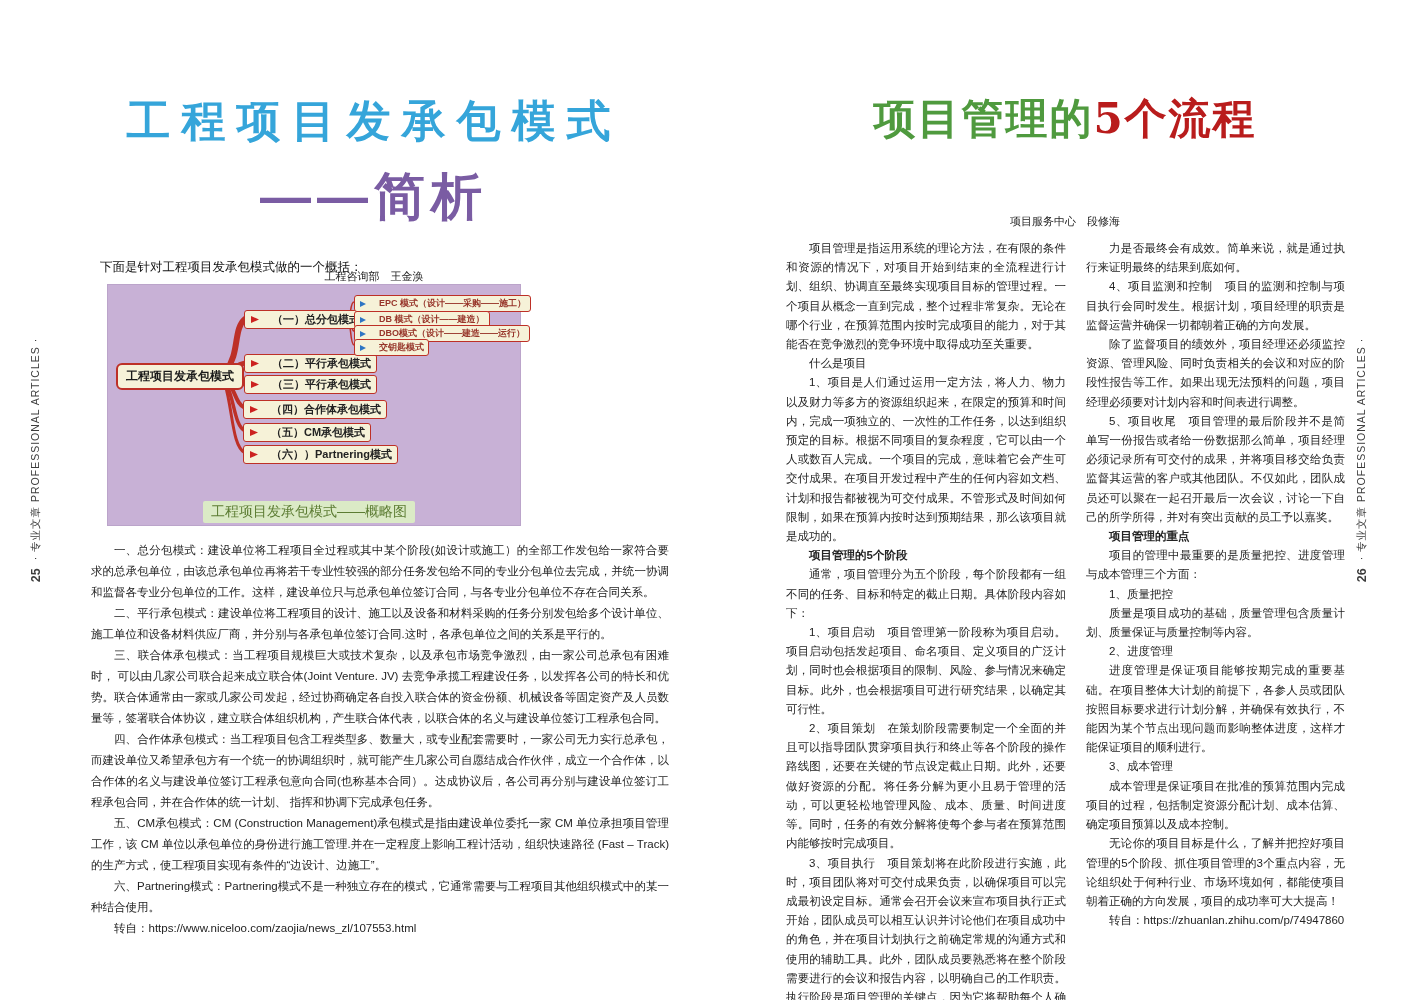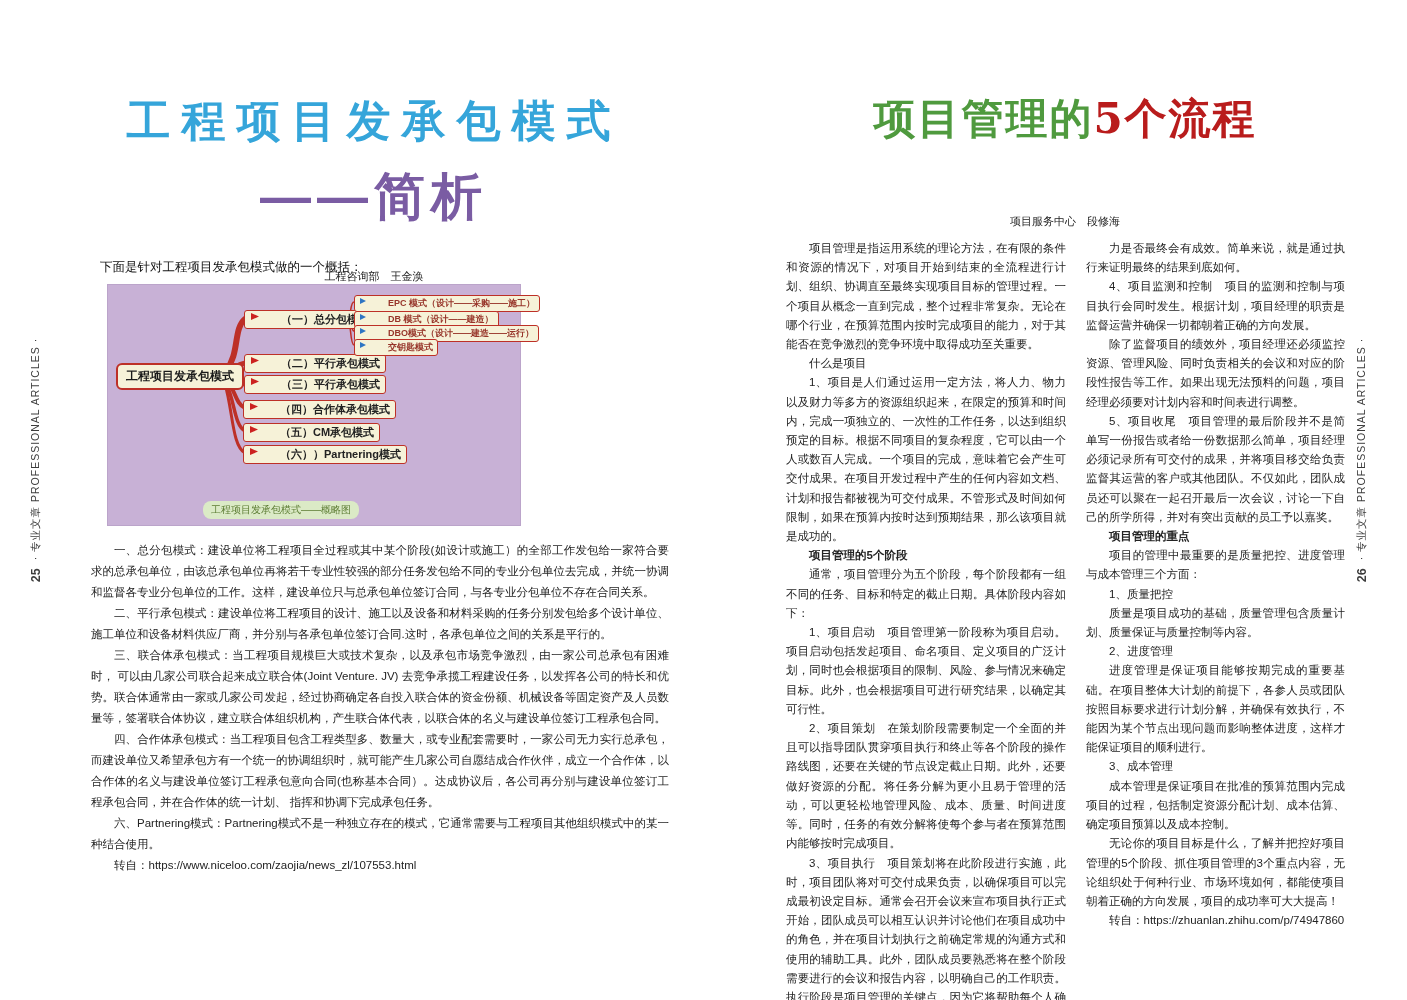--- a/index.html
+++ b/index.html
@@ -19,29 +19,29 @@
   .lp-subtitle { position:absolute; left:85px; top:163px; width:578px; text-align:center;
                  font-weight:bold; font-size:51px; letter-spacing:6px; }
   .lp-author { position:absolute; left:85px; top:233px; width:578px; text-align:center;
                font-size:11px; color:#222;margin-top:36px; }
   .lp-intro { position:absolute; left:100px; top:259px; width:560px; font-size:12.5px; color:#111; }
 
   
   .diagram { position:absolute; left:107px; top:284px; width:414px; height:242px;
              background:#c8b1d6; border:1px solid #bba4ca; }
   .diagram svg.links { position:absolute; left:0; top:0; width:414px; height:242px; }
-  .dnode { position:absolute; display:inline-flex; gap:21px;
+  .dnode { position:absolute; display:inline-flex; align-items:center; gap:12px;
            background:#f6f2d8; border:1px solid #bd3027; border-radius:3px;
            padding:1px 5px; white-space:nowrap; }
   .dnode.root { border-width:2px; border-radius:6px; padding:3px 8px;
                 font-size:12px; font-weight:bold; color:#1a1a1a; }
   .dnode.main { font-size:11px; font-weight:bold; color:#222; }
   .dnode.sub  { font-size:9px; font-weight:bold; color:#97352a; padding:1px 4px; }
   .dcaption { position:absolute; left:95px; top:216px; background:#dbeac6; color:#5c7c33;
-              font-size:10px; padding:2px 8px; border-radius:8px; white-space:nowrap; }
+              font-size:14px; padding:2px 8px; border-radius:2px; white-space:nowrap; }
 
   
   .lp-body { position:absolute; left:85px; top:540px; width:578px; font-size:11.5px;
              line-height:21px; color:#232323; text-align:justify;margin-left:6px; }
   .lp-body p { text-indent:2em; }
 
   
   .rp-title { position:absolute; left:786px; top:88px; width:558px; text-align:center;
               font-weight:bold; font-size:42px; letter-spacing:2px; line-height:62px;
               font-family:"DejaVu Serif","Liberation Serif",serif; }
@@ -157,20 +157,21 @@
     </div>
 
     <div class="dcaption">工程项目发承包模式——概略图</div>
   </div>
 
   <div class="lp-body">
     <p>一、总分包模式：建设单位将工程项目全过程或其中某个阶段(如设计或施工）的全部工作发包给一家符合要求的总承包单位，由该总承包单位再将若干专业性较强的部分任务发包给不同的专业分包单位去完成，并统一协调和监督各专业分包单位的工作。这样，建设单位只与总承包单位签订合同，与各专业分包单位不存在合同关系。</p>
     <p>二、平行承包模式：建设单位将工程项目的设计、施工以及设备和材料采购的任务分别发包给多个设计单位、施工单位和设备材料供应厂商，并分别与各承包单位签订合同.这时，各承包单位之间的关系是平行的。</p>
     <p>三、联合体承包模式：当工程项目规模巨大或技术复杂，以及承包市场竞争激烈，由一家公司总承包有困难时， 可以由几家公司联合起来成立联合体(Joint Venture. JV) 去竞争承揽工程建设任务，以发挥各公司的特长和优势。联合体通常由一家或几家公司发起，经过协商确定各自投入联合体的资金份额、机械设备等固定资产及人员数量等，签署联合体协议，建立联合体组织机构，产生联合体代表，以联合体的名义与建设单位签订工程承包合同。</p>
     <p>四、合作体承包模式：当工程项目包含工程类型多、数量大，或专业配套需要时，一家公司无力实行总承包，而建设单位又希望承包方有一个统一的协调组织时，就可能产生几家公司自愿结成合作伙伴，成立一个合作体，以合作体的名义与建设单位签订工程承包意向合同(也称基本合同）。达成协议后，各公司再分别与建设单位签订工程承包合同，并在合作体的统一计划、 指挥和协调下完成承包任务。</p>
+    <p>五、CM承包模式：CM (Construction Management)承包模式是指由建设单位委托一家 CM 单位承担项目管理工作，该 CM 单位以承包单位的身份进行施工管理.并在一定程度上影响工程计活动，组织快速路径 (Fast – Track) 的生产方式，使工程项目实现有条件的“边设计、边施工”。</p>
     <p>六、Partnering模式：Partnering模式不是一种独立存在的模式，它通常需要与工程项目其他组织模式中的某一种结合使用。</p>
     <p>转自：https://www.niceloo.com/zaojia/news_zl/107553.html</p>
   </div>
 
   <div class="rp-title">
     <div>
       <span style="color: rgb(79, 154, 62);">项目管理的</span><span style="color: #b91c1c;">5个流程</span>
     </div>
   </div>
   <div class="rp-author">项目服务中心　段修海</div>

